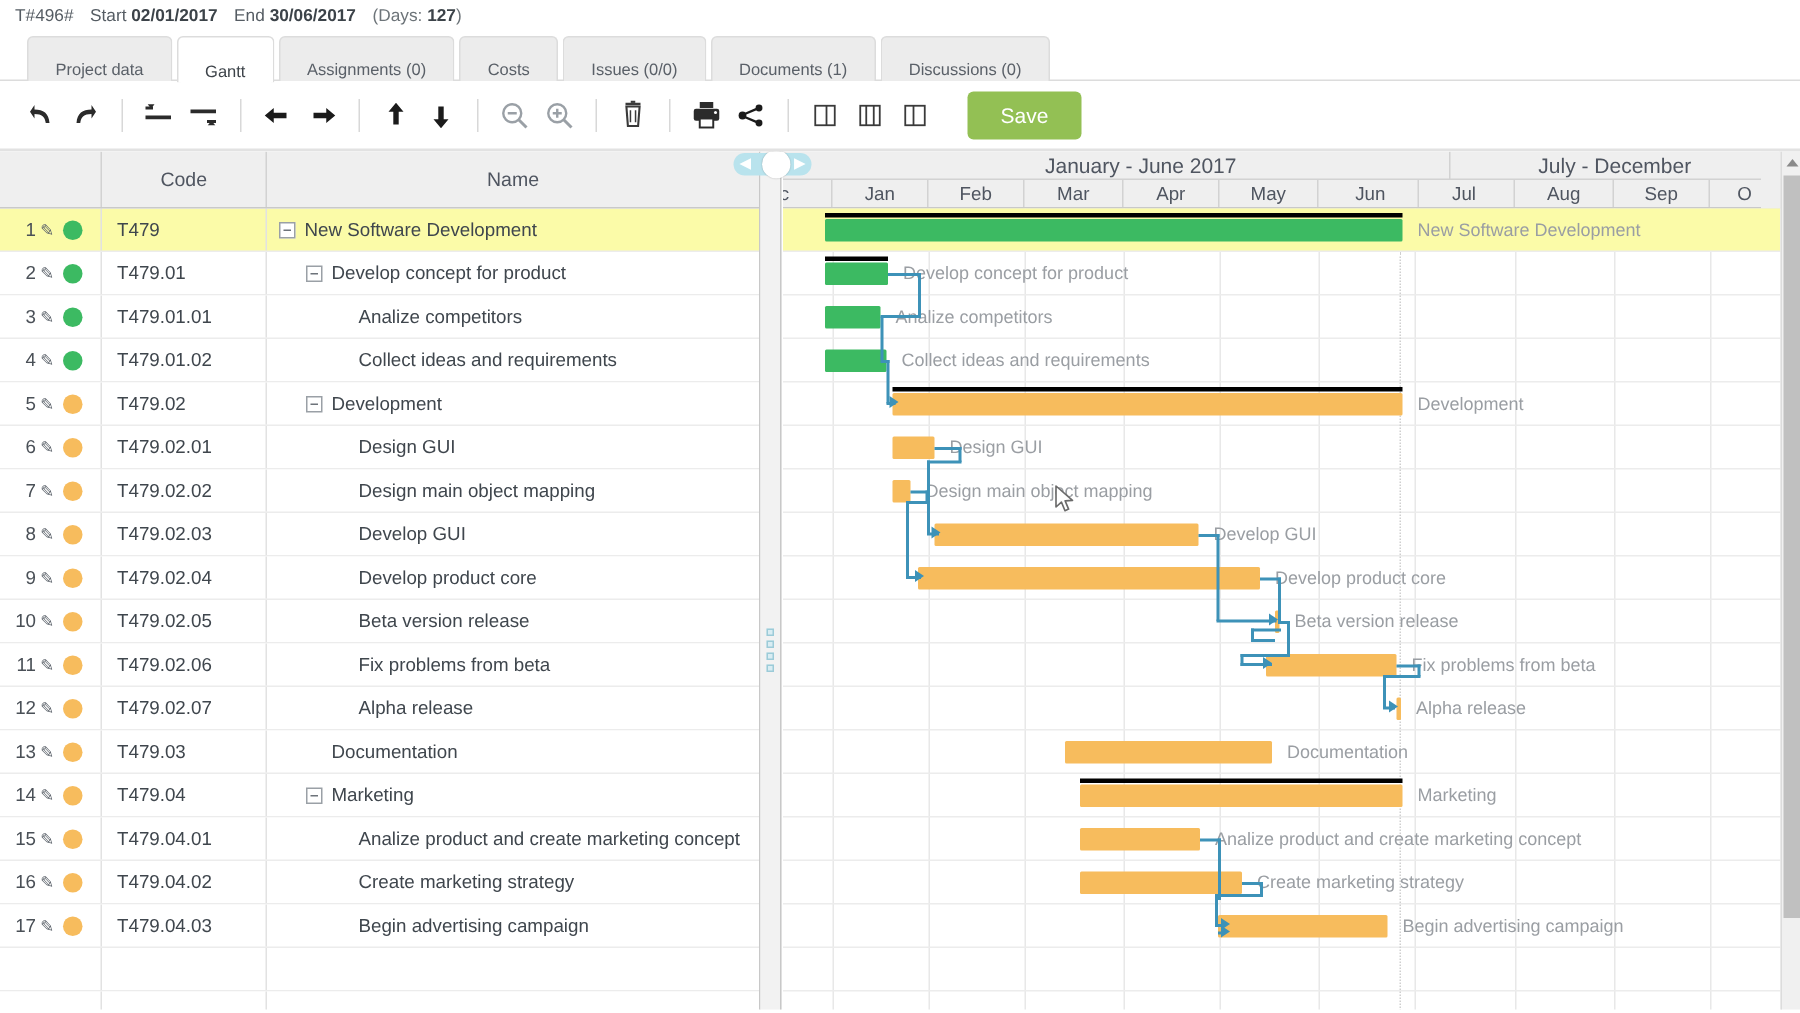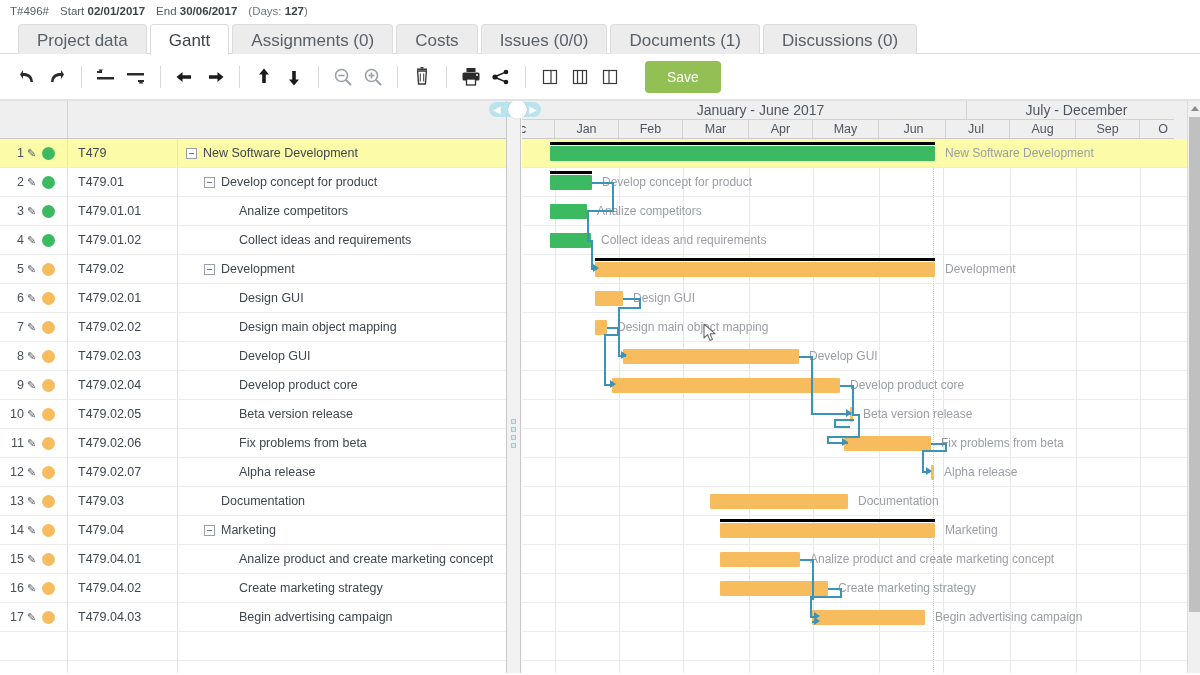--- a/index.html
+++ b/index.html
@@ -29,24 +29,24 @@
   #tabbar {
     position: relative;
     height: 30px;
     padding-left: 18px;
     border-bottom: 1px solid #dcdcdc;
     white-space: nowrap;
     font-size: 0;
   }
   .tab {
     display: inline-block;
-    font-size: 17px;
+    font-size: 11px;
     line-height: 29px;
     height: 30px;
-    padding: 1px 18px;
+    padding: 8px 18px;
     background: #ececec;
     color: #5a6068;
     border: 1px solid #dcdcdc;
     border-bottom: none;
     border-radius: 4px 4px 0 0;
     margin-right: 3px;
     vertical-align: bottom;
     cursor: pointer;
   }
   .tab.active {
@@ -495,20 +495,22 @@
     </div>
   </div>
   <button id="save-button">Save</button>
 </div>
 
 <div id="gantt-wrap">
 
   <div id="left-pane">
     <div id="left-head">
       <div class="lh-cell lh-idx"></div>
+      <div class="lh-cell lh-code">Code</div>
+      <div class="lh-cell lh-name">Name</div>
     </div>
     <div id="left-rows">
         <div class="grid-row sel">
           <div class="c-idx">
             <span class="idx-num">1</span>
             <span class="idx-pencil">✎</span>
             <span class="idx-dot" style="background:#3cba62"></span>
           </div>
           <div class="c-code">T479</div>
           <div class="c-name" style="padding-left: 8px;">

